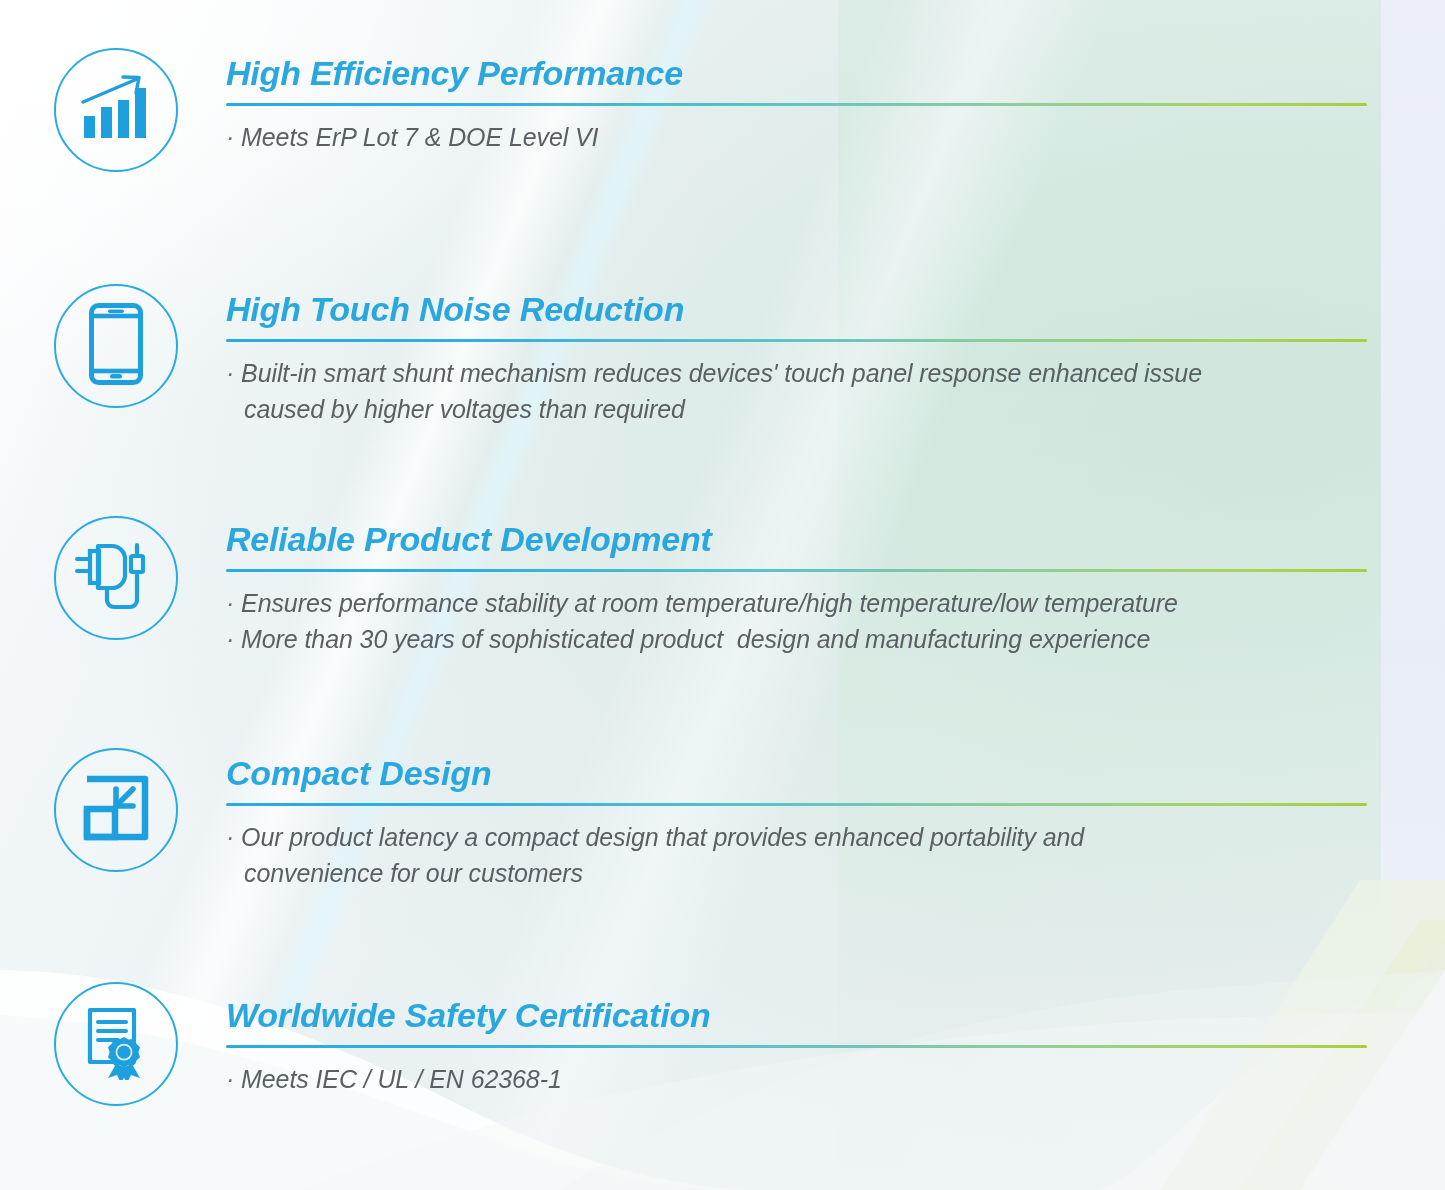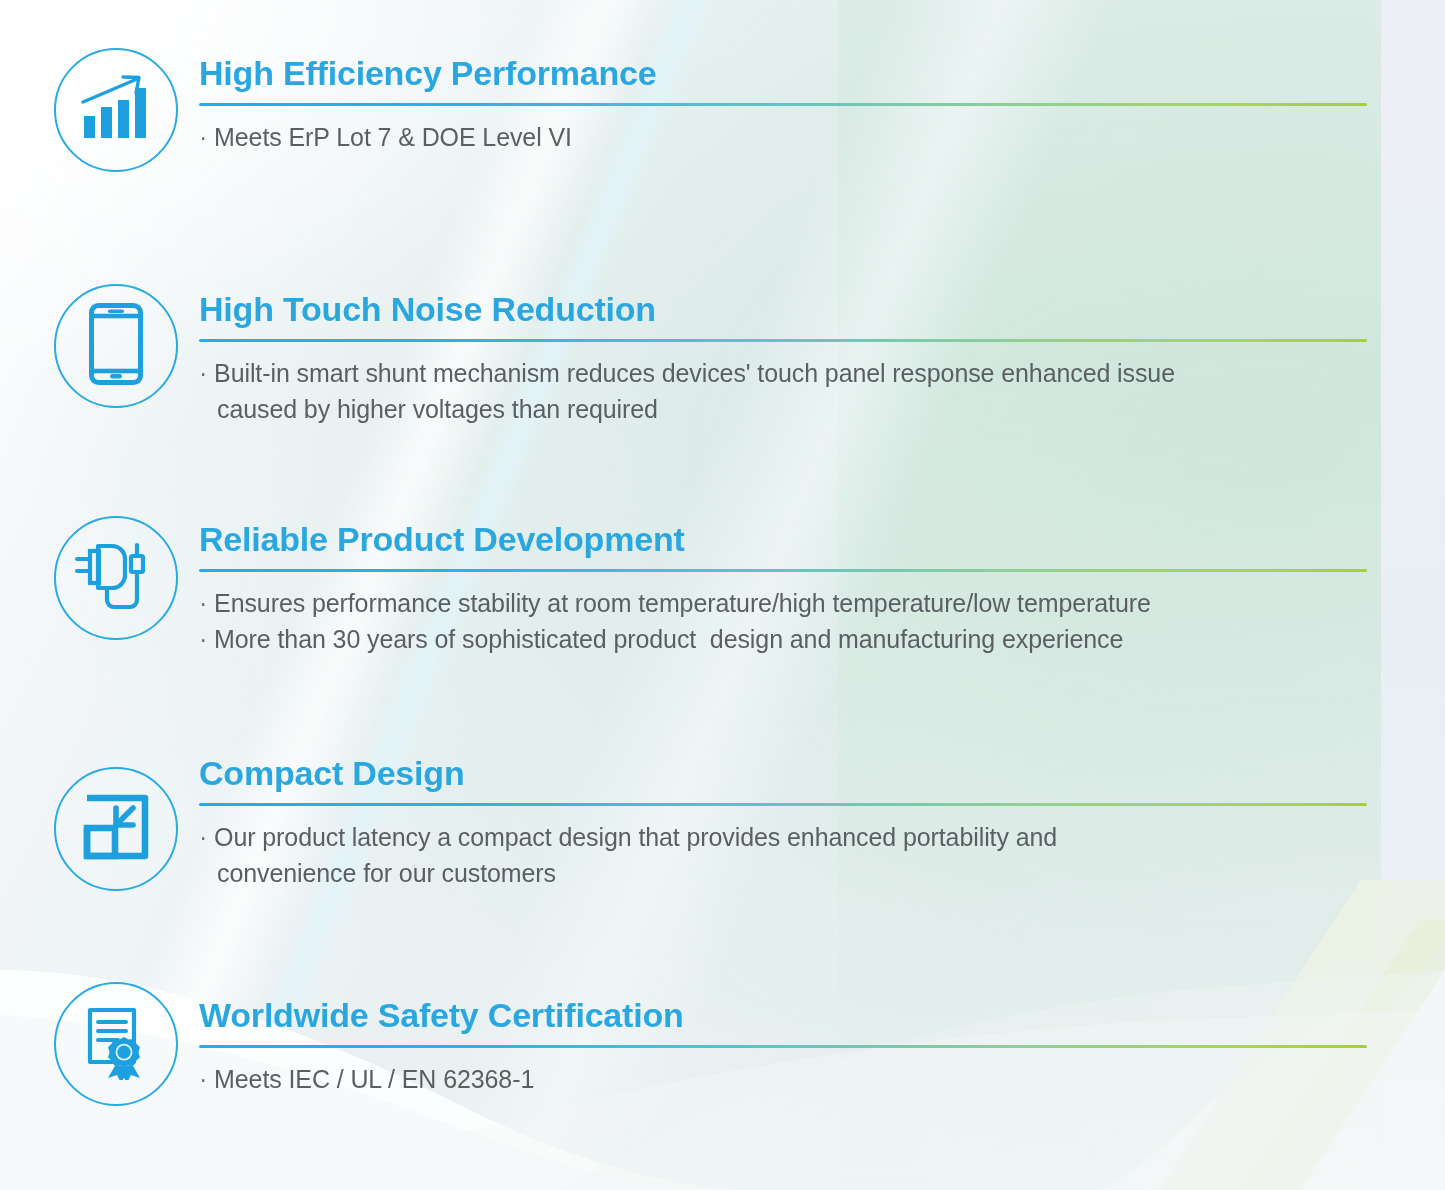--- a/index.html
+++ b/index.html
@@ -58,21 +58,21 @@
     right:78px;
   }
   .icon-badge{
     flex:0 0 auto;
     width:124px; height:124px;
     border-radius:50%;
     border:2.4px solid #29ABE2;
     display:flex; align-items:center; justify-content:center;
     background:rgba(255,255,255,0.10);
   }
-  .feature-body{ flex:1 1 auto; margin-left:21px; padding-top:6px; }
+  .feature-body{ flex:1 1 auto; margin-left:48px; padding-top:6px;font-style:italic; }
   .feature-title{
     font-size:34px;
     font-weight:bold;
     color:#2BA7E0;
     letter-spacing:-0.2px;
     line-height:1.12;
     white-space:nowrap;
   }
   .divider{
     height:3px;
@@ -88,21 +88,21 @@
     letter-spacing:-0.1px;
     white-space:pre;
   }
   .bullet-line .dot{ color:#6a6f73; }
   .indent{ display:inline-block; }
 
   
   #row-0{ top:48px; }
   #row-1{ top:284px; }
   #row-2{ top:516px;justify-content:flex-end; }
-  #row-3{ top:748px;align-items:flex-end; }
+  #row-3{ top:748px; }
   #row-4{ top:982px;align-items:center; }
 
   #row-2 .feature-body{ padding-top:4px; }
 </style>
 </head>
 <body>
 
 <div class="bg" id="bg-base"></div>
 <div class="bg" id="bg-green-wash"></div>
 <div id="bg-right-block"></div>

